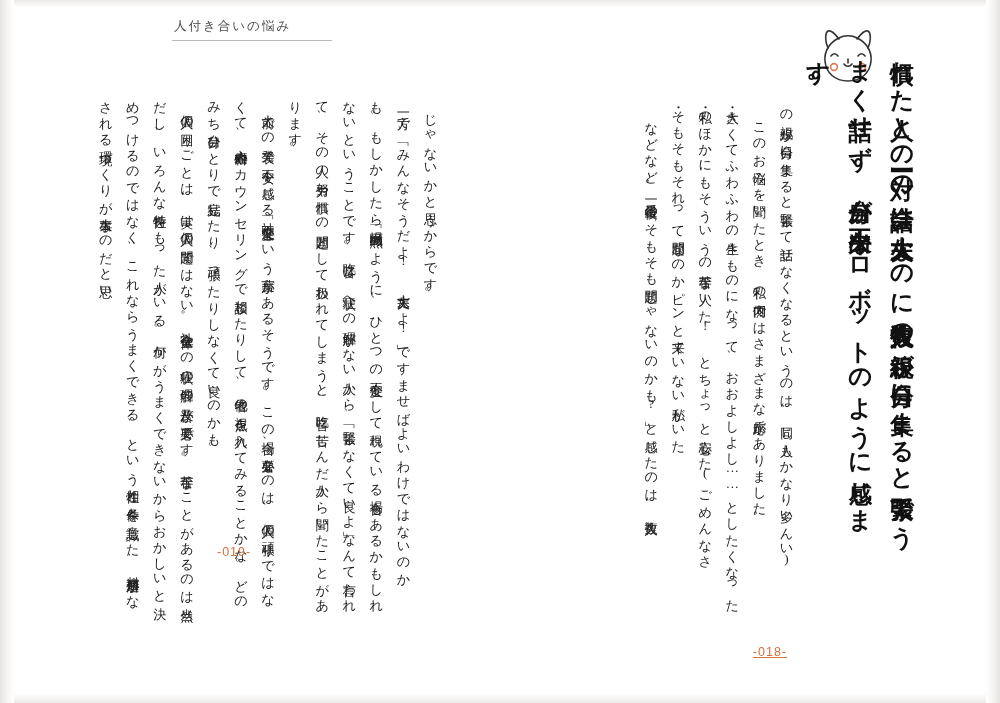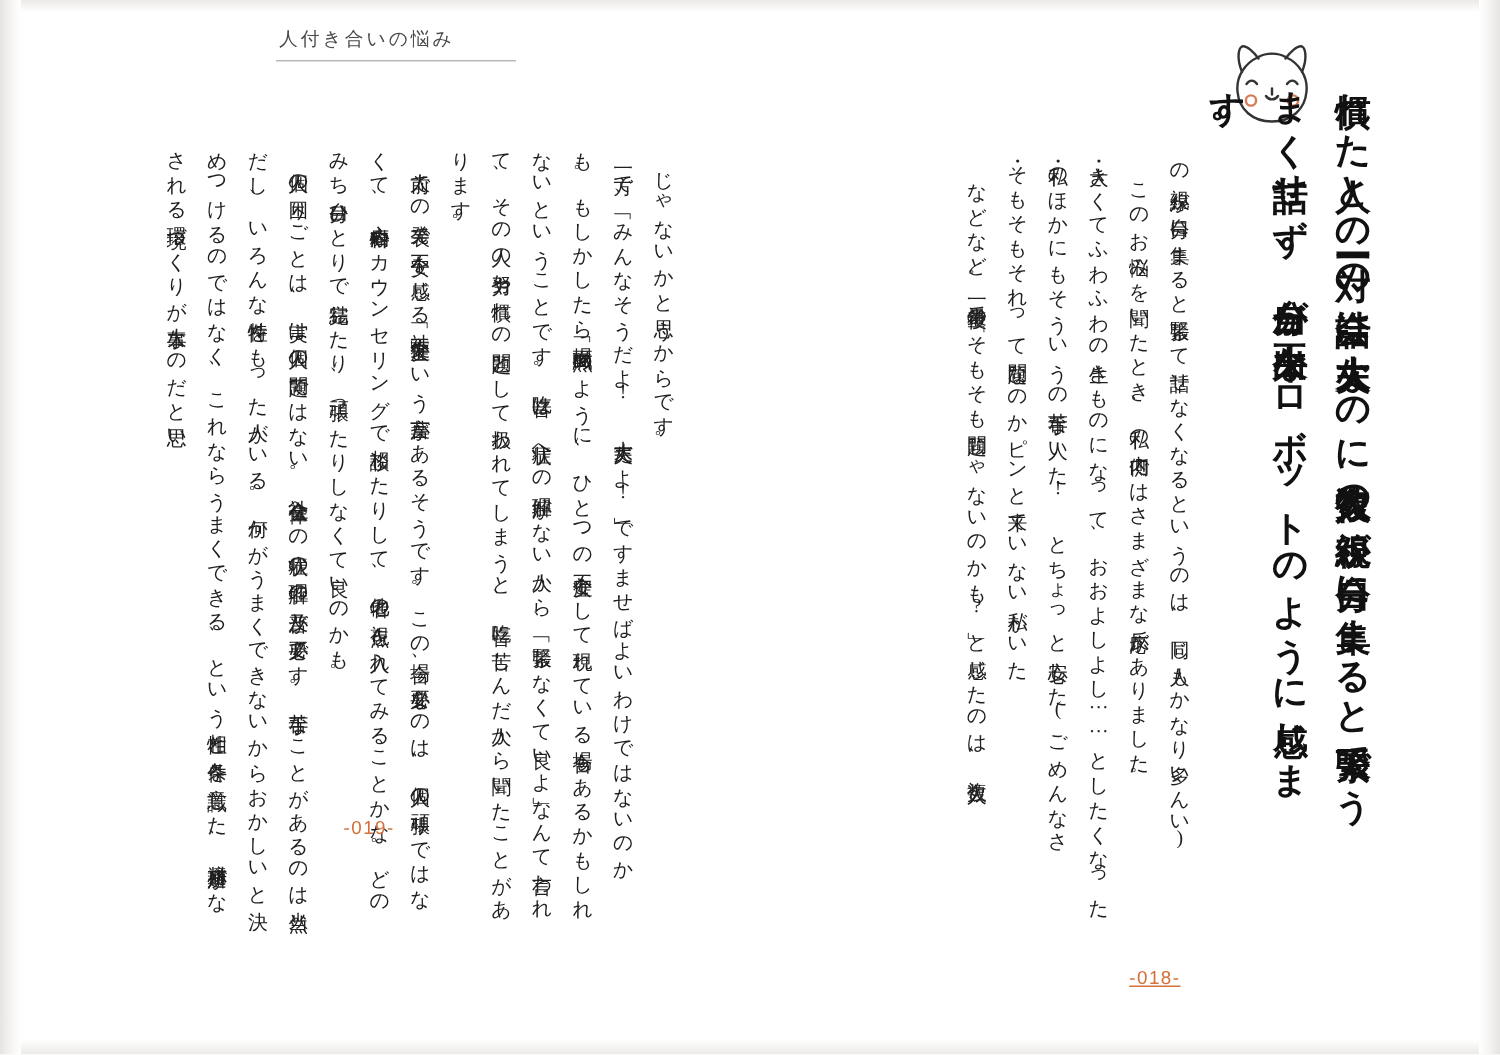--- a/index.html
+++ b/index.html
@@ -106,21 +106,21 @@
   .right-body p {
     margin: 0;
     padding: 0;
   }
   .right-body .indent { text-indent: 1em; }
   .right-body .bullet { text-indent: 0; }
 
   
   .left-page {
     position: absolute;
-    left: 16px; top: 0;
+    left: 4px; top: 0;
     width: 500px; height: 603px;
   }
   .left-body {
     position: absolute;
     top: 92px;
     right: 60px;
     height: 520px;
     width: 390px;
     writing-mode: vertical-rl;
     text-orientation: upright;

